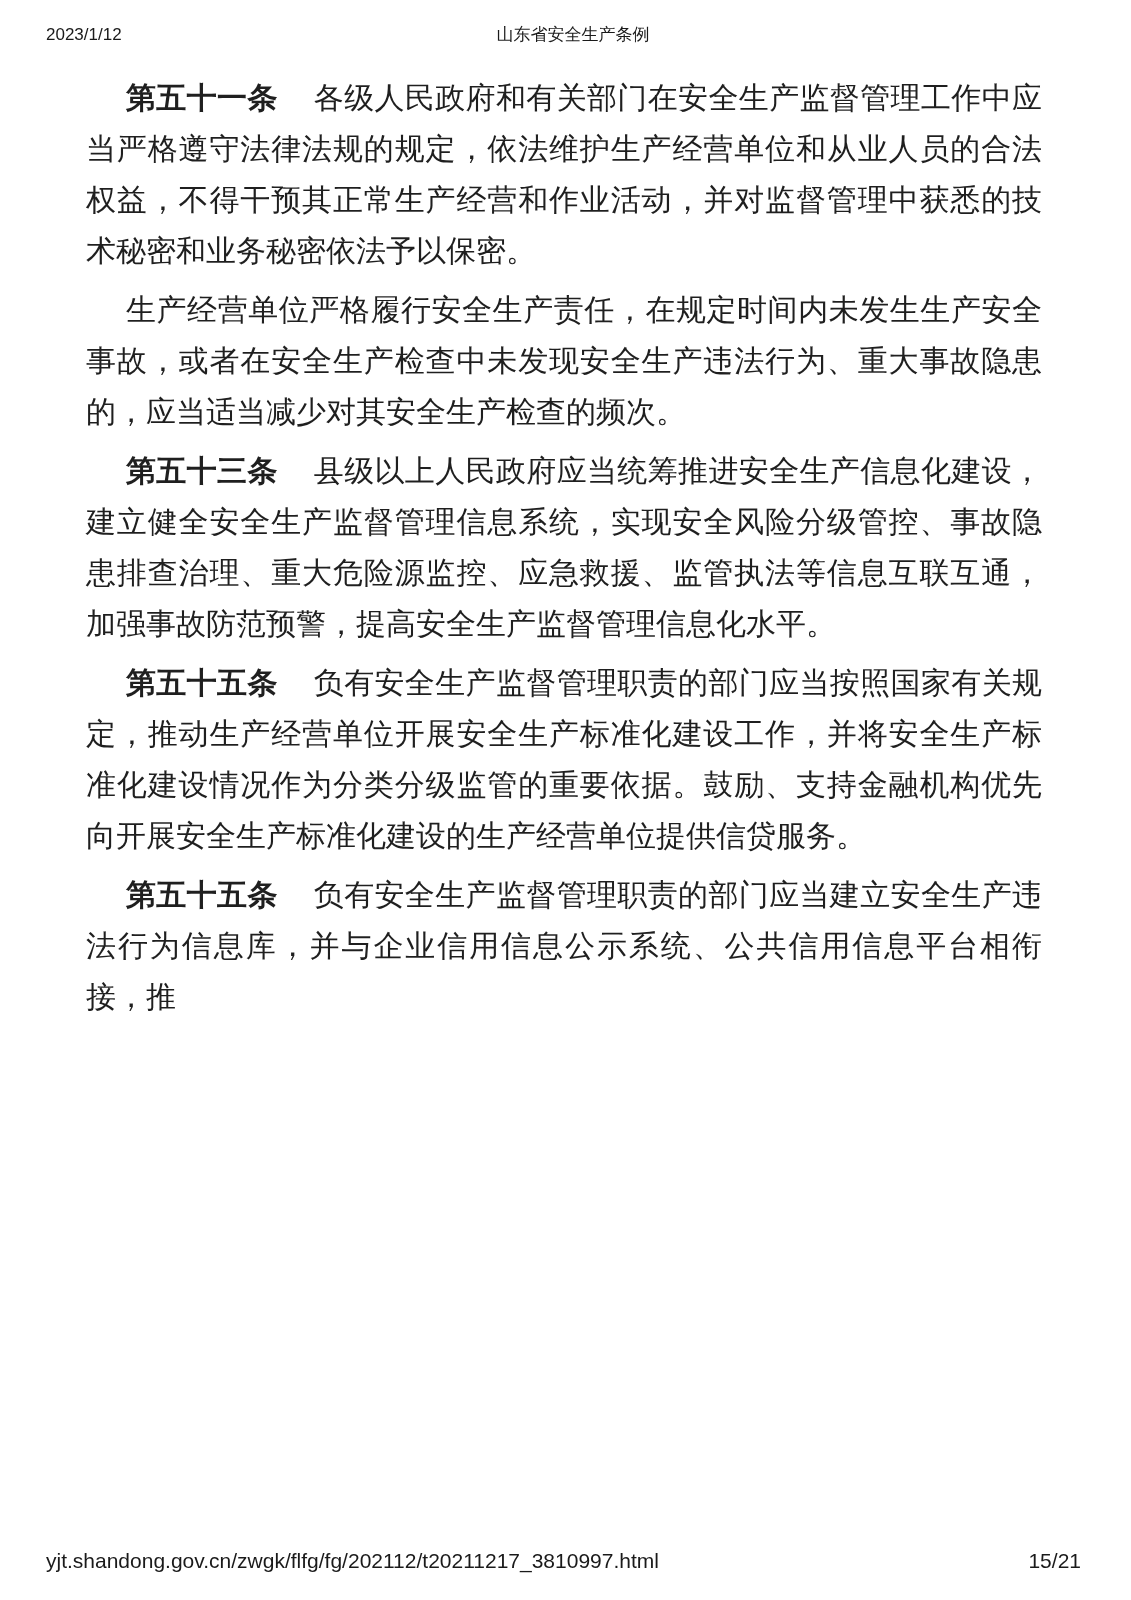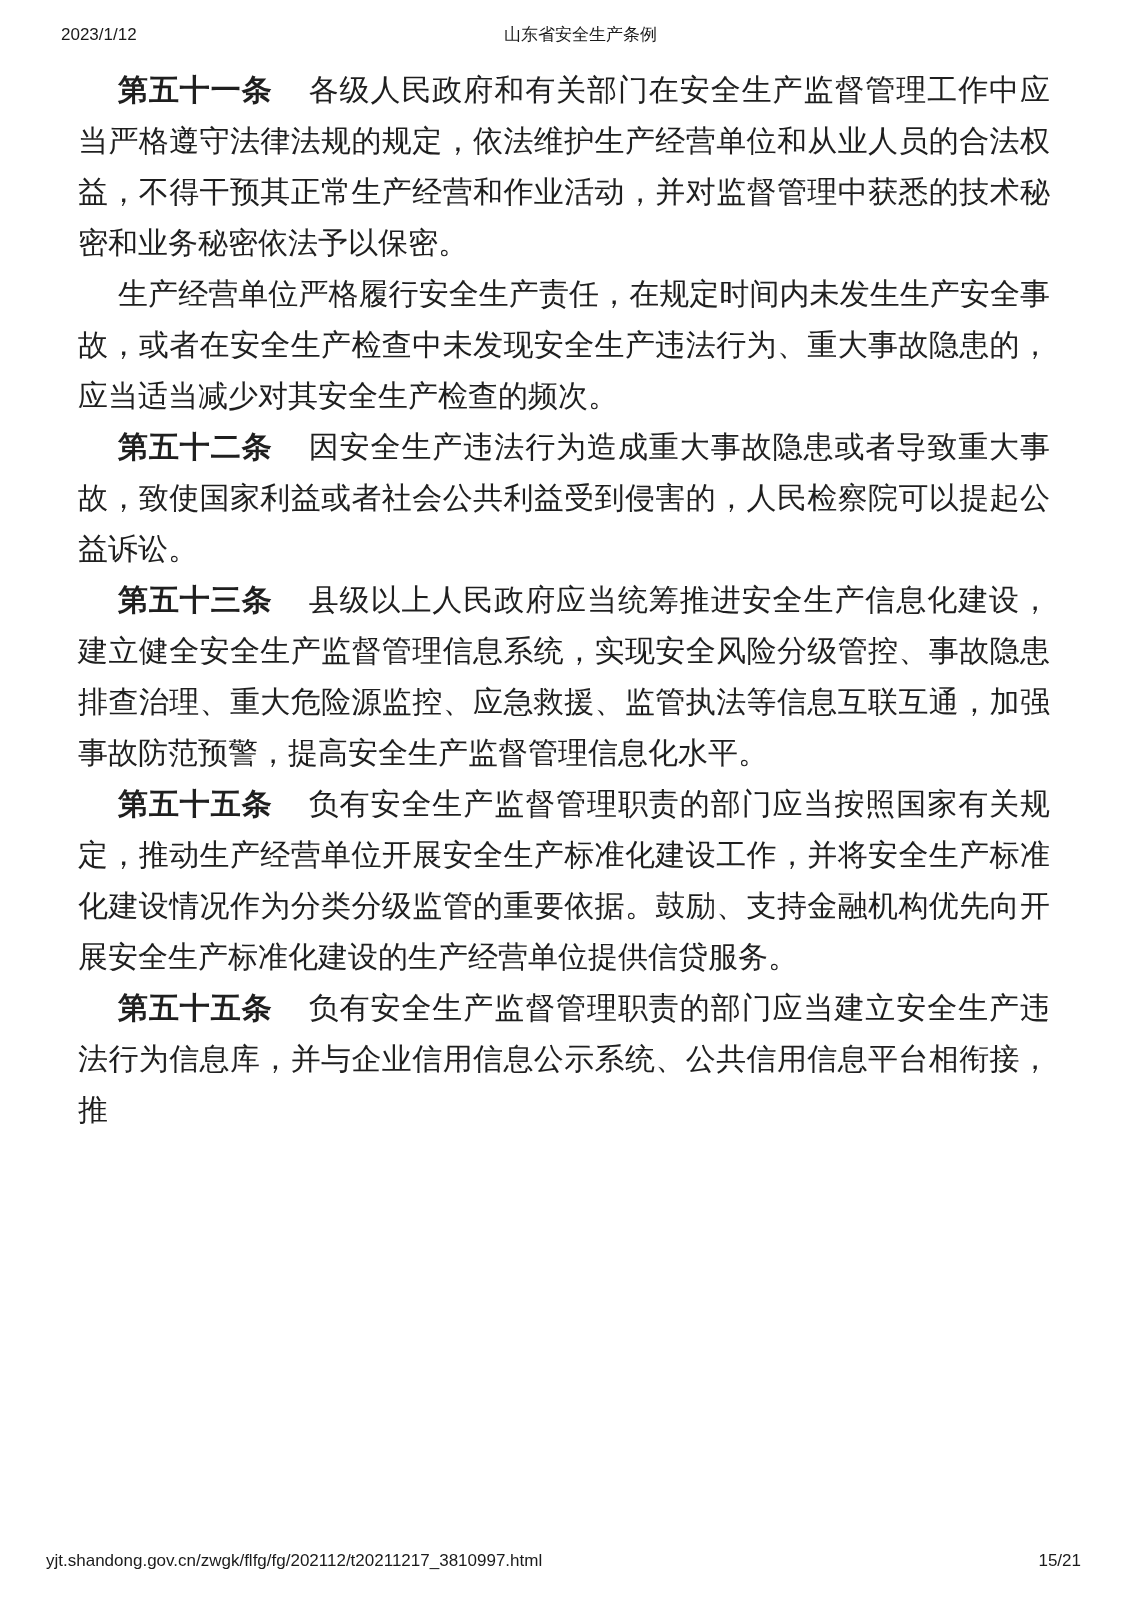--- a/index.html
+++ b/index.html
@@ -19,21 +19,20 @@
   .print-header {
     position: absolute;
     top: 24px;
     left: 46px;
     right: 46px;
     height: 22px;
     font-family: "Liberation Sans", "DejaVu Sans", sans-serif;
     font-size: 17px;
     line-height: 22px;
     color: #1a1a1a;
-    margin-left: 15px;
   }
   .print-header .doc-date {
     position: absolute;
     left: 0;
     top: 0;
   }
   .print-header .doc-title {
     position: absolute;
     left: 15px;
     right: 0;
@@ -46,38 +45,38 @@
     top: 64px;
     left: 78px;
     width: 972px;
     font-family: "Liberation Serif", "DejaVu Serif", serif;
     font-size: 30px;
     line-height: 51px;
     color: #1f1f1f;
     text-align: justify;
   }
   .para {
-    margin: 0;
+    margin: 8px;
     padding: 0;
     text-indent: 40px;
   }
   .para-heading {
     font-family: "Liberation Sans", "DejaVu Sans", sans-serif;
     font-weight: 700;
     margin-right: 36px;
   }
   
   .print-footer {
     position: absolute;
     top: 1550px;
     left: 46px;
     right: 50px;
     height: 22px;
     font-family: "Liberation Sans", "DejaVu Sans", sans-serif;
-    font-size: 17px;
+    font-size: 21px;
     line-height: 22px;
     color: #1a1a1a;
   }
   .print-footer .doc-url {
     position: absolute;
     left: 0;
     top: 0;
   }
   .print-footer .page-indicator {
     position: absolute;
@@ -94,21 +93,20 @@
   <div class="print-header">
     <span class="doc-date">2023/1/12</span>
     <span class="doc-title">山东省安全生产条例</span>
   </div>
 
   <div class="doc-body">
     <p class="para"><span class="para-heading">第五十一条</span><span>各级人民政府和有关部门在安全生产监督管理工作中应当严格遵守法律法规的规定，依法维护生产经营单位和从业人员的合法权益，不得干预其正常生产经营和作业活动，并对监督管理中获悉的技术秘密和业务秘密依法予以保密。</span></p>
 
     <p class="para"><span>生产经营单位严格履行安全生产责任，在规定时间内未发生生产安全事故，或者在安全生产检查中未发现安全生产违法行为、重大事故隐患的，应当适当减少对其安全生产检查的频次。</span></p>
 
-    <p class="para"><span class="para-heading">第五十二条</span><span>因安全生产违法行为造成重大事故隐患或者导致重大事故，致使国家利益或者社会公共利益受到侵害的，人民检察院可以提起公益诉讼。</span></p>
 
 
     <p class="para"><span class="para-heading">第五十三条</span><span>县级以上人民政府应当统筹推进安全生产信息化建设，建立健全安全生产监督管理信息系统，实现安全风险分级管控、事故隐患排查治理、重大危险源监控、应急救援、监管执法等信息互联互通，加强事故防范预警，提高安全生产监督管理信息化水平。</span></p>
 
 
     <p class="para"><span class="para-heading">第五十五条</span><span>负有安全生产监督管理职责的部门应当按照国家有关规定，推动生产经营单位开展安全生产标准化建设工作，并将安全生产标准化建设情况作为分类分级监管的重要依据。鼓励、支持金融机构优先向开展安全生产标准化建设的生产经营单位提供信贷服务。</span></p>
 
     <p class="para"><span class="para-heading">第五十五条</span><span>负有安全生产监督管理职责的部门应当建立安全生产违法行为信息库，并与企业信用信息公示系统、公共信用信息平台相衔接，推</span></p>
   </div>
 

